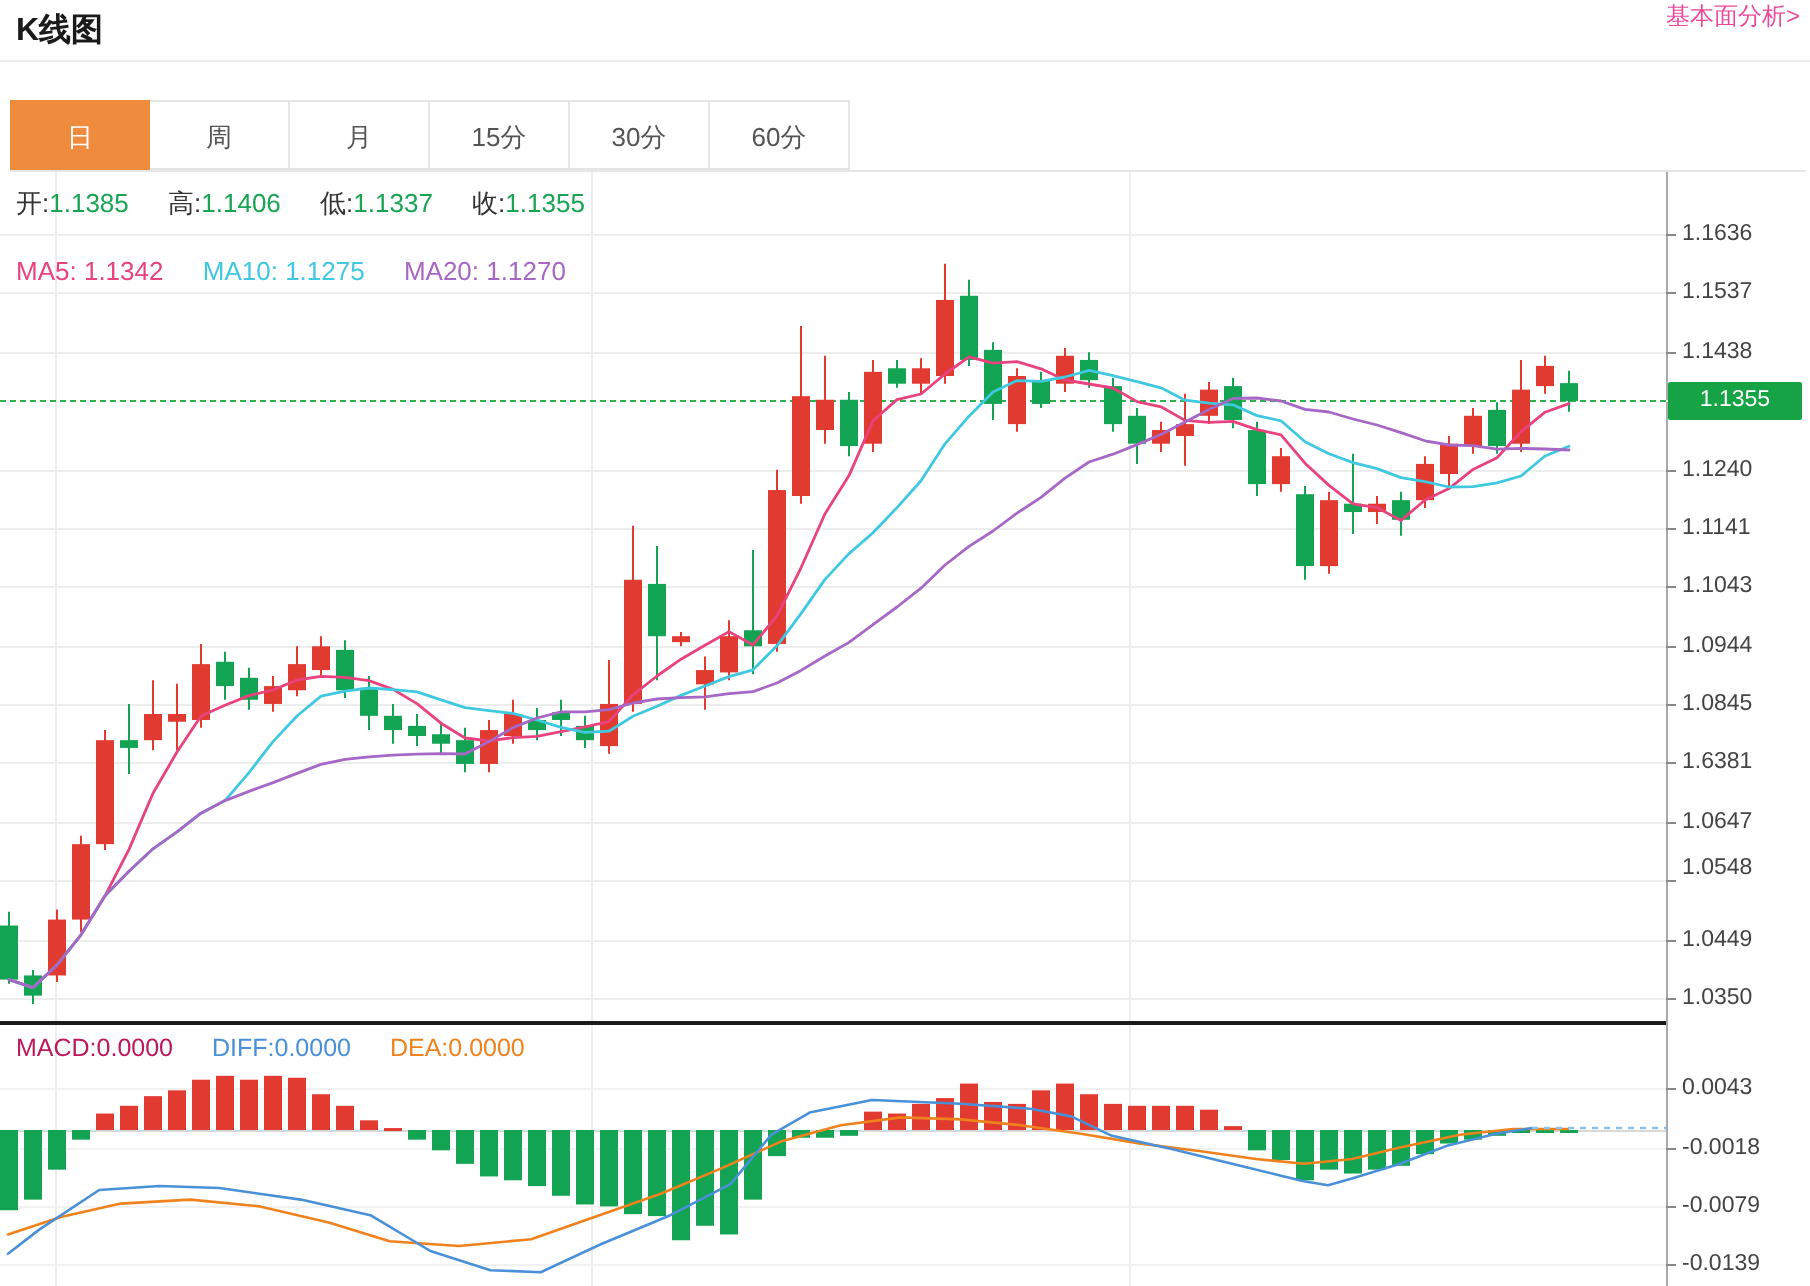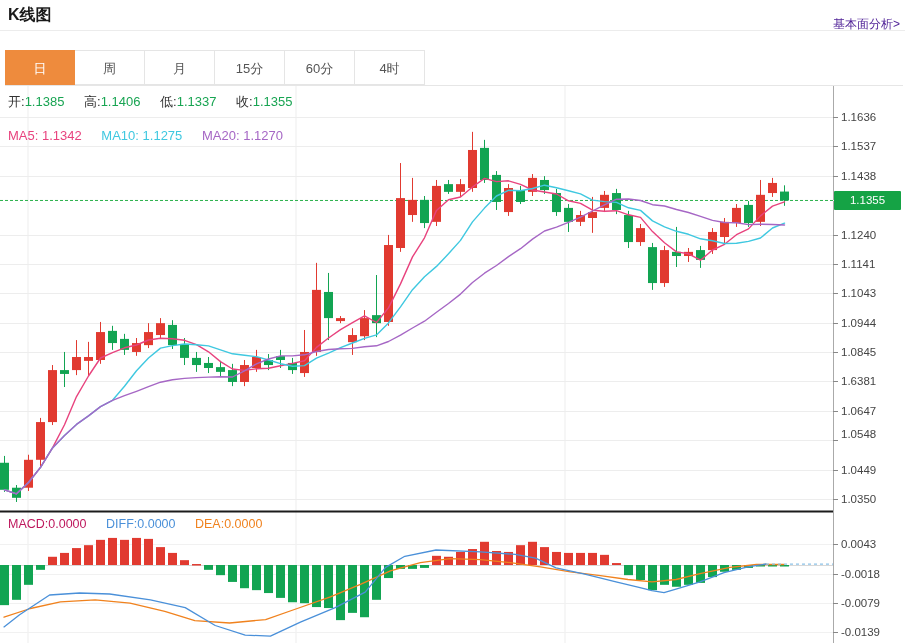--- a/index.html
+++ b/index.html
@@ -1,19 +1,19 @@
 <!DOCTYPE html>
 <html><head>
 <meta charset="utf-8">
 <style>
   html,body{margin:0;padding:0}
   body{width:905px;height:643px;position:relative;background:#fff;overflow:hidden;
        font-family:"Liberation Sans","DejaVu Sans",sans-serif;}
   .page-title{position:absolute;left:8px;top:5px;font-size:16px;font-weight:bold;color:#1a1a1a;z-index:6}
-  .analysis-link{position:absolute;right:5px;top:16px;font-size:12px;color:#4c1d95;cursor:pointer;z-index:6}
+  .analysis-link{position:absolute;right:5px;top:0;font-size:12px;color:#ec4899;cursor:pointer;z-index:6}
   .header-sep{position:absolute;left:0;top:30px;width:905px;height:0;border-bottom:1px solid #ececec}
   .tabs{position:absolute;left:5px;top:50px;width:898px;height:35px;display:flex;border-bottom:1px solid #e6e6e6;z-index:6;background:transparent}
   .tab{width:70px;height:35px;line-height:35px;text-align:center;font-size:13px;color:#555;
        border:1px solid #e5e5e5;border-left:none;background:#fff;box-sizing:border-box;cursor:pointer;user-select:none}
   .tab:first-child{border-left:1px solid #e5e5e5}
   .tab.active{background:#ee8b3d;border-color:#ee8b3d;color:#fff}
   .legend-row{position:absolute;left:8px;z-index:5;white-space:nowrap}
   .ohlc-row{top:93px;font-size:13px}
   .ma-row{top:128px;font-size:13px}
   .macd-row{top:517px;font-size:12.5px}
@@ -36,22 +36,22 @@
 
 <div class="page-title">K线图</div>
 <div class="analysis-link">基本面分析&gt;</div>
 <div class="header-sep"></div>
 
 <div class="tabs">
     <div class="tab active">日</div>
     <div class="tab">周</div>
     <div class="tab">月</div>
     <div class="tab">15分</div>
+    <div class="tab">30分</div>
     <div class="tab">60分</div>
-    <div class="tab">4时</div>
   </div>
 
 <div class="legend-row ohlc-row">
   <span class="grp"><span class="lbl-dark">开:</span><span class="val-green">1.1385</span></span>
   <span class="grp"><span class="lbl-dark">高:</span><span class="val-green">1.1406</span></span>
   <span class="grp"><span class="lbl-dark">低:</span><span class="val-green">1.1337</span></span>
   <span class="grp"><span class="lbl-dark">收:</span><span class="val-green">1.1355</span></span>
 </div>
 
 <div class="legend-row ma-row">

